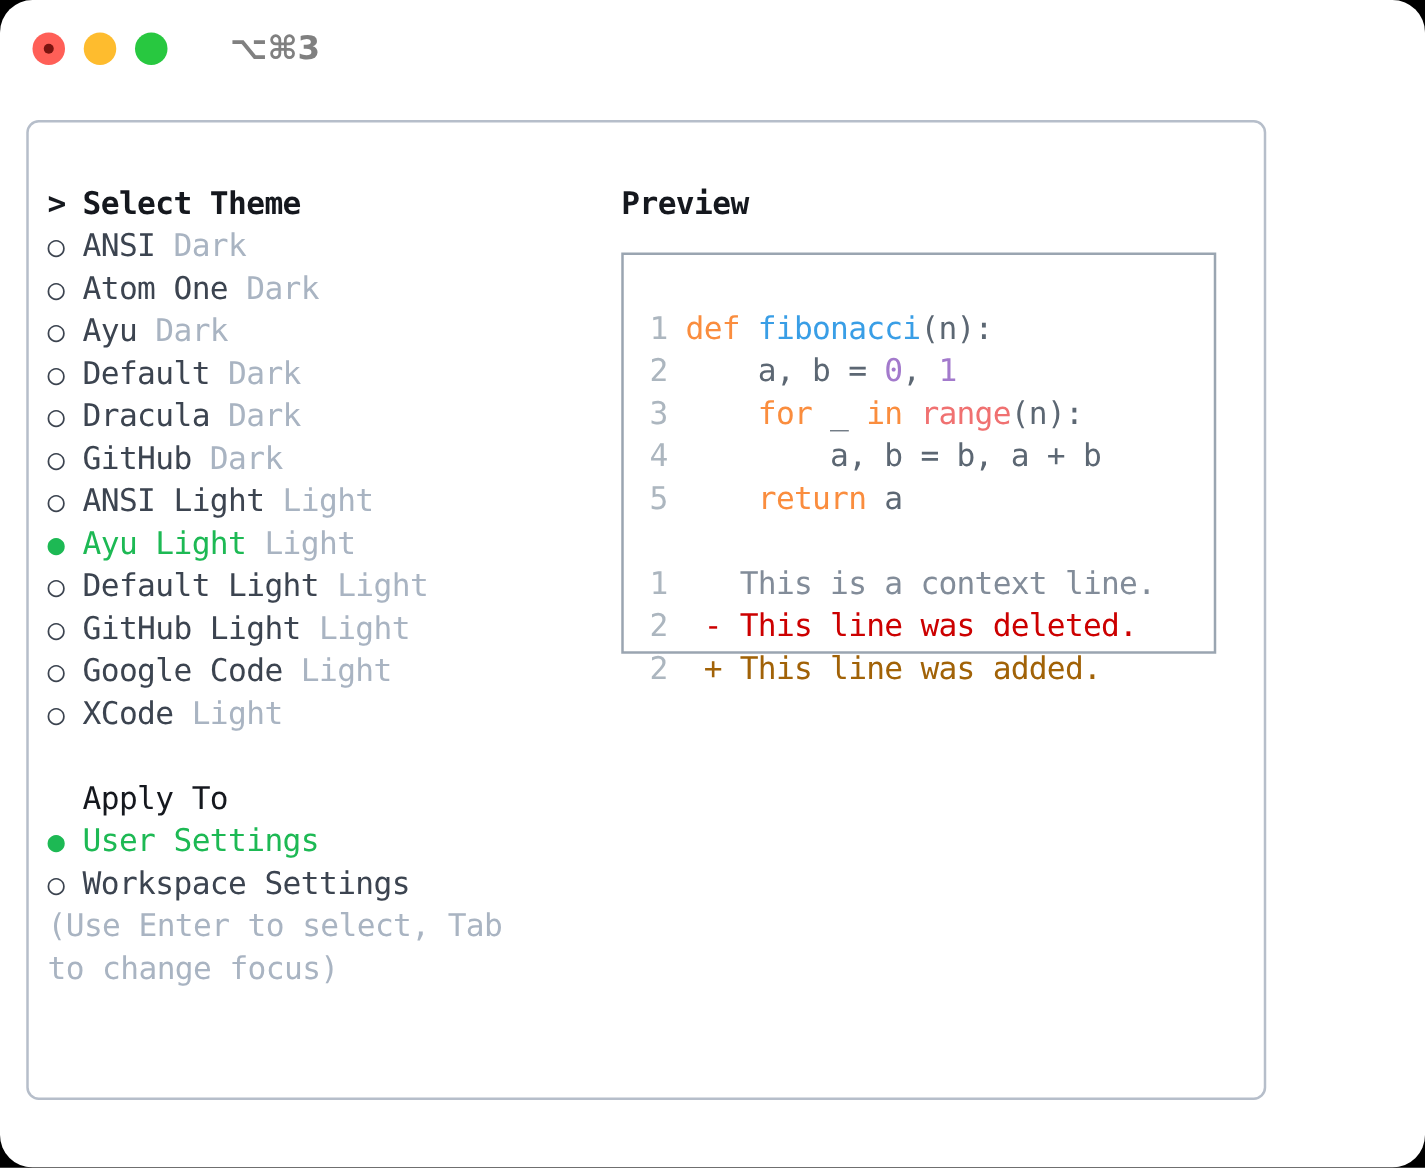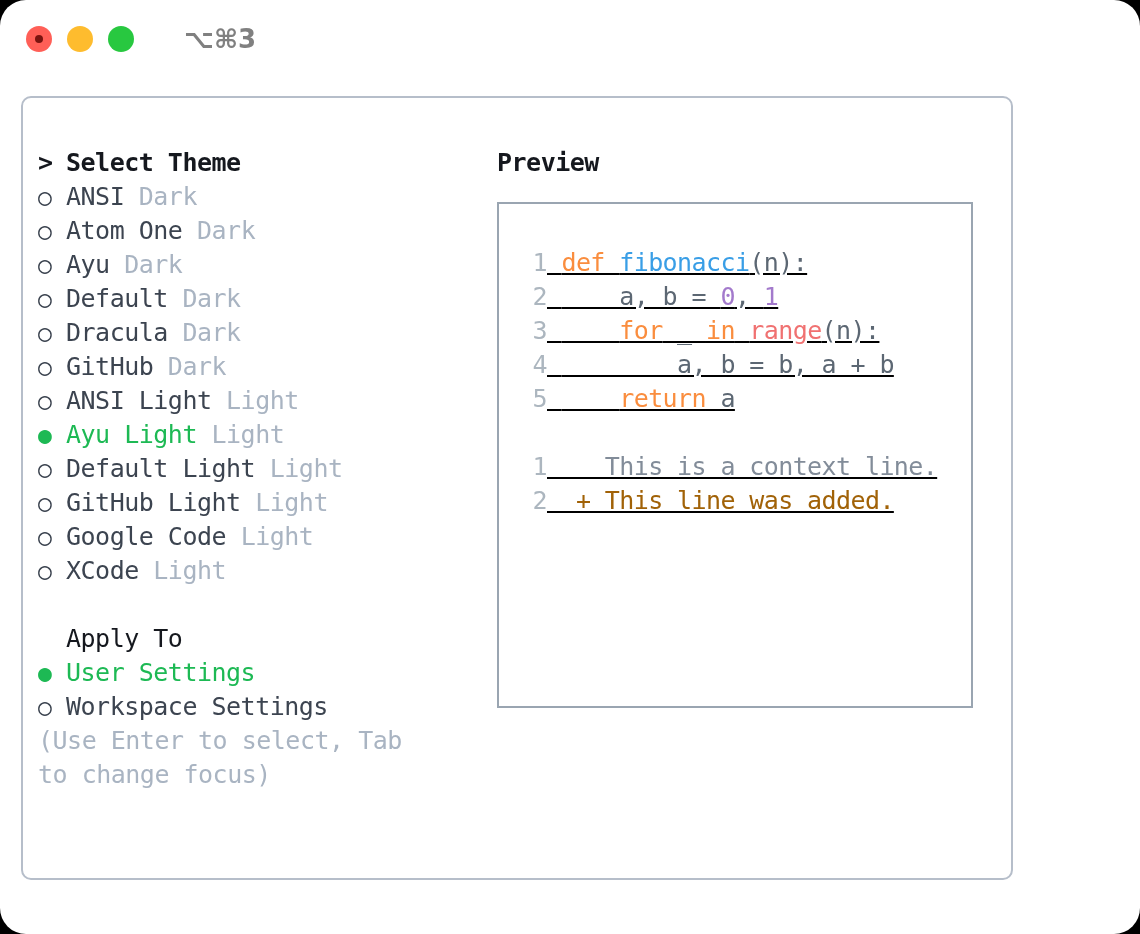--- a/index.html
+++ b/index.html
@@ -146,26 +146,25 @@
     font-size: 25px;
     font-weight: bold;
     color: #15181E;
     letter-spacing: -0.5px;
     height: 34px;
     line-height: 34px;
   }
   #preview-box {
     margin-top: 22px;
     width: 476px;
-    height: 506px;
+    height: 321px;
     border: 2px solid #9AA5B1;
     box-sizing: border-box;
     background: #ffffff;
-    padding: 42px 0 0 18px;
-    text-decoration: underline;
+    padding: 42px 0 0 5px;
   }
   .code-line {
     font-size: 25px;
     letter-spacing: -0.6px;
     height: 34px;
     line-height: 34px;
     white-space: pre;
     color: #5C6773;
   }
   .gutter {
@@ -241,19 +240,20 @@
         <div id="code-area">
             <div class="code-line"><span class="gutter">1</span><span class="code-body"> <span class="tok-kw">def </span><span class="tok-fn">fibonacci</span><span class="tok-punct">(n):</span></span></div>
             <div class="code-line"><span class="gutter">2</span><span class="code-body"> <span class="tok-plain">    a, b = </span><span class="tok-num">0</span><span class="tok-plain">, </span><span class="tok-num">1</span></span></div>
             <div class="code-line"><span class="gutter">3</span><span class="code-body"> <span class="tok-plain">    </span><span class="tok-kw">for</span><span class="tok-plain"> _ </span><span class="tok-kw">in</span><span class="tok-plain"> </span><span class="tok-builtin">range</span><span class="tok-punct">(n):</span></span></div>
             <div class="code-line"><span class="gutter">4</span><span class="code-body"> <span class="tok-plain">        a, b = b, a + b</span></span></div>
             <div class="code-line"><span class="gutter">5</span><span class="code-body"> <span class="tok-plain">    </span><span class="tok-kw">return</span><span class="tok-plain"> a</span></span></div>
           </div>
         <div class="blank-line"></div>
         <div id="diff-area">
             <div class="code-line"><span class="gutter">1</span><span class="diff-ctx">    This is a context line.</span></div>
+            <div class="code-line"><span class="gutter">2</span><span class="diff-del">  - This line was deleted.</span></div>
             <div class="code-line"><span class="gutter">2</span><span class="diff-add">  + This line was added.</span></div>
           </div>
       </div>
     </div>
 
   </div>
 </div>
 
 </body></html>

